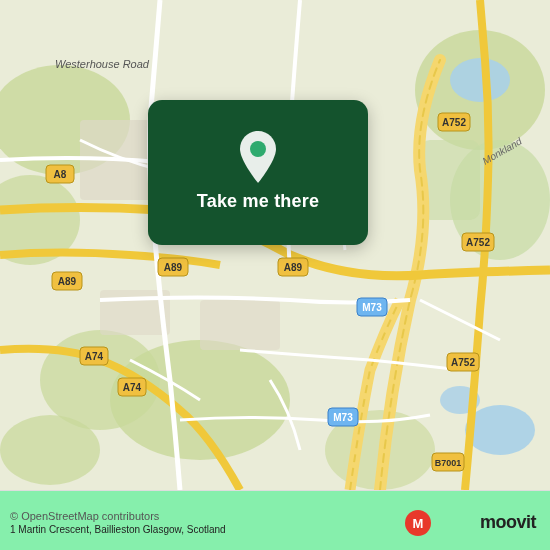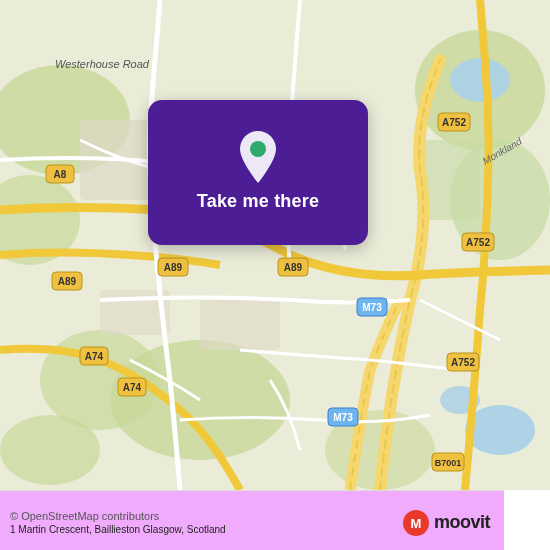--- a/index.html
+++ b/index.html
@@ -26,21 +26,21 @@
       height: 100%;
     }
 
     
     #card-overlay {
       position: absolute;
       top: 100px;
       left: 148px;
       width: 220px;
       height: 145px;
-      background-color: #4c1d95;
+      background-color: #14532d;
       border-radius: 14px;
       display: flex;
       flex-direction: column;
       align-items: center;
       justify-content: center;
       gap: 10px;
       box-shadow: 0 4px 16px rgba(0,0,0,0.25);
       cursor: pointer;
     }
 
@@ -54,23 +54,23 @@
 
     #take-me-there-label {
       color: #fff;
       font-size: 18px;
       font-weight: 600;
       letter-spacing: 0.2px;
     }
 
     
     #footer-bar {
-      width: 504px;
+      width: 550px;
       height: 60px;
-      background: #f0abfc;
+      background: #86efac;
       border-top: 1px solid #ddd;
       display: flex;
       align-items: center;
       justify-content: space-between;
       padding: 4px 14px 0 10px;
     }
 
     #footer-left {
       display: flex;
       flex-direction: column;
@@ -97,20 +97,21 @@
     #moovit-icon {
       width: 28px;
       height: 28px;
     }
 
     #moovit-text {
       font-size: 18px;
       font-weight: 700;
       color: #222;
       letter-spacing: -0.5px;
+      margin-left: 44px;
     }
   </style>
 </head>
 <body>
 
 <div id="map-container">
   <svg id="map-svg" viewBox="0 0 550 490" xmlns="http://www.w3.org/2000/svg">
 
     <rect width="550" height="490" fill="#eaecd8"></rect>
 

